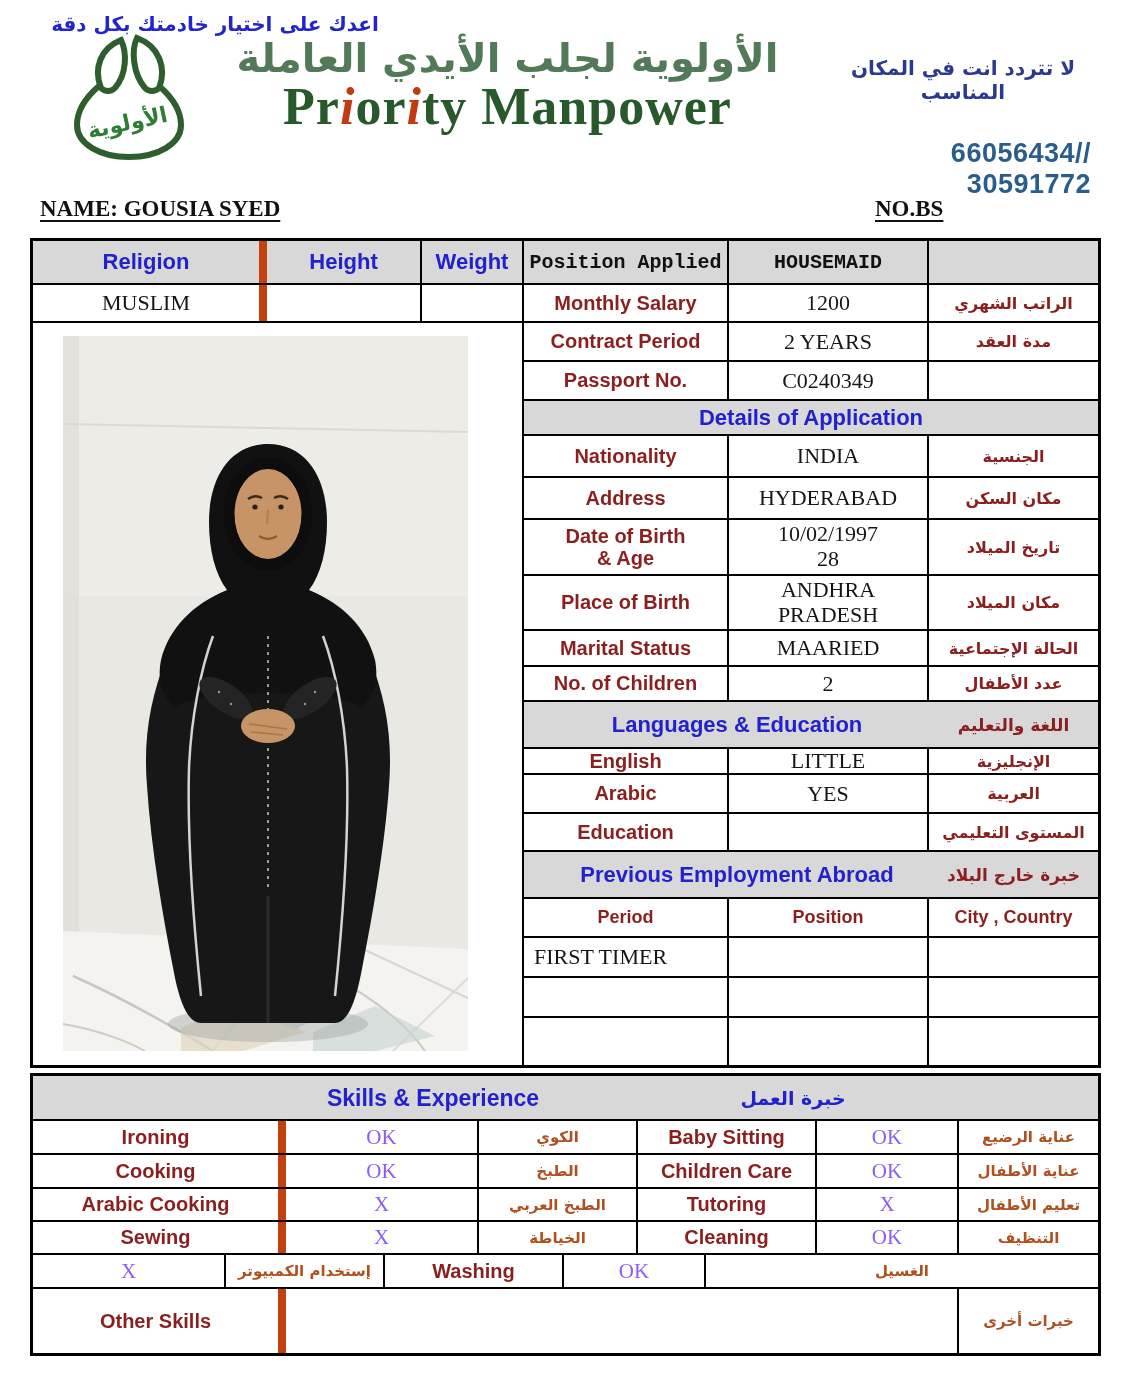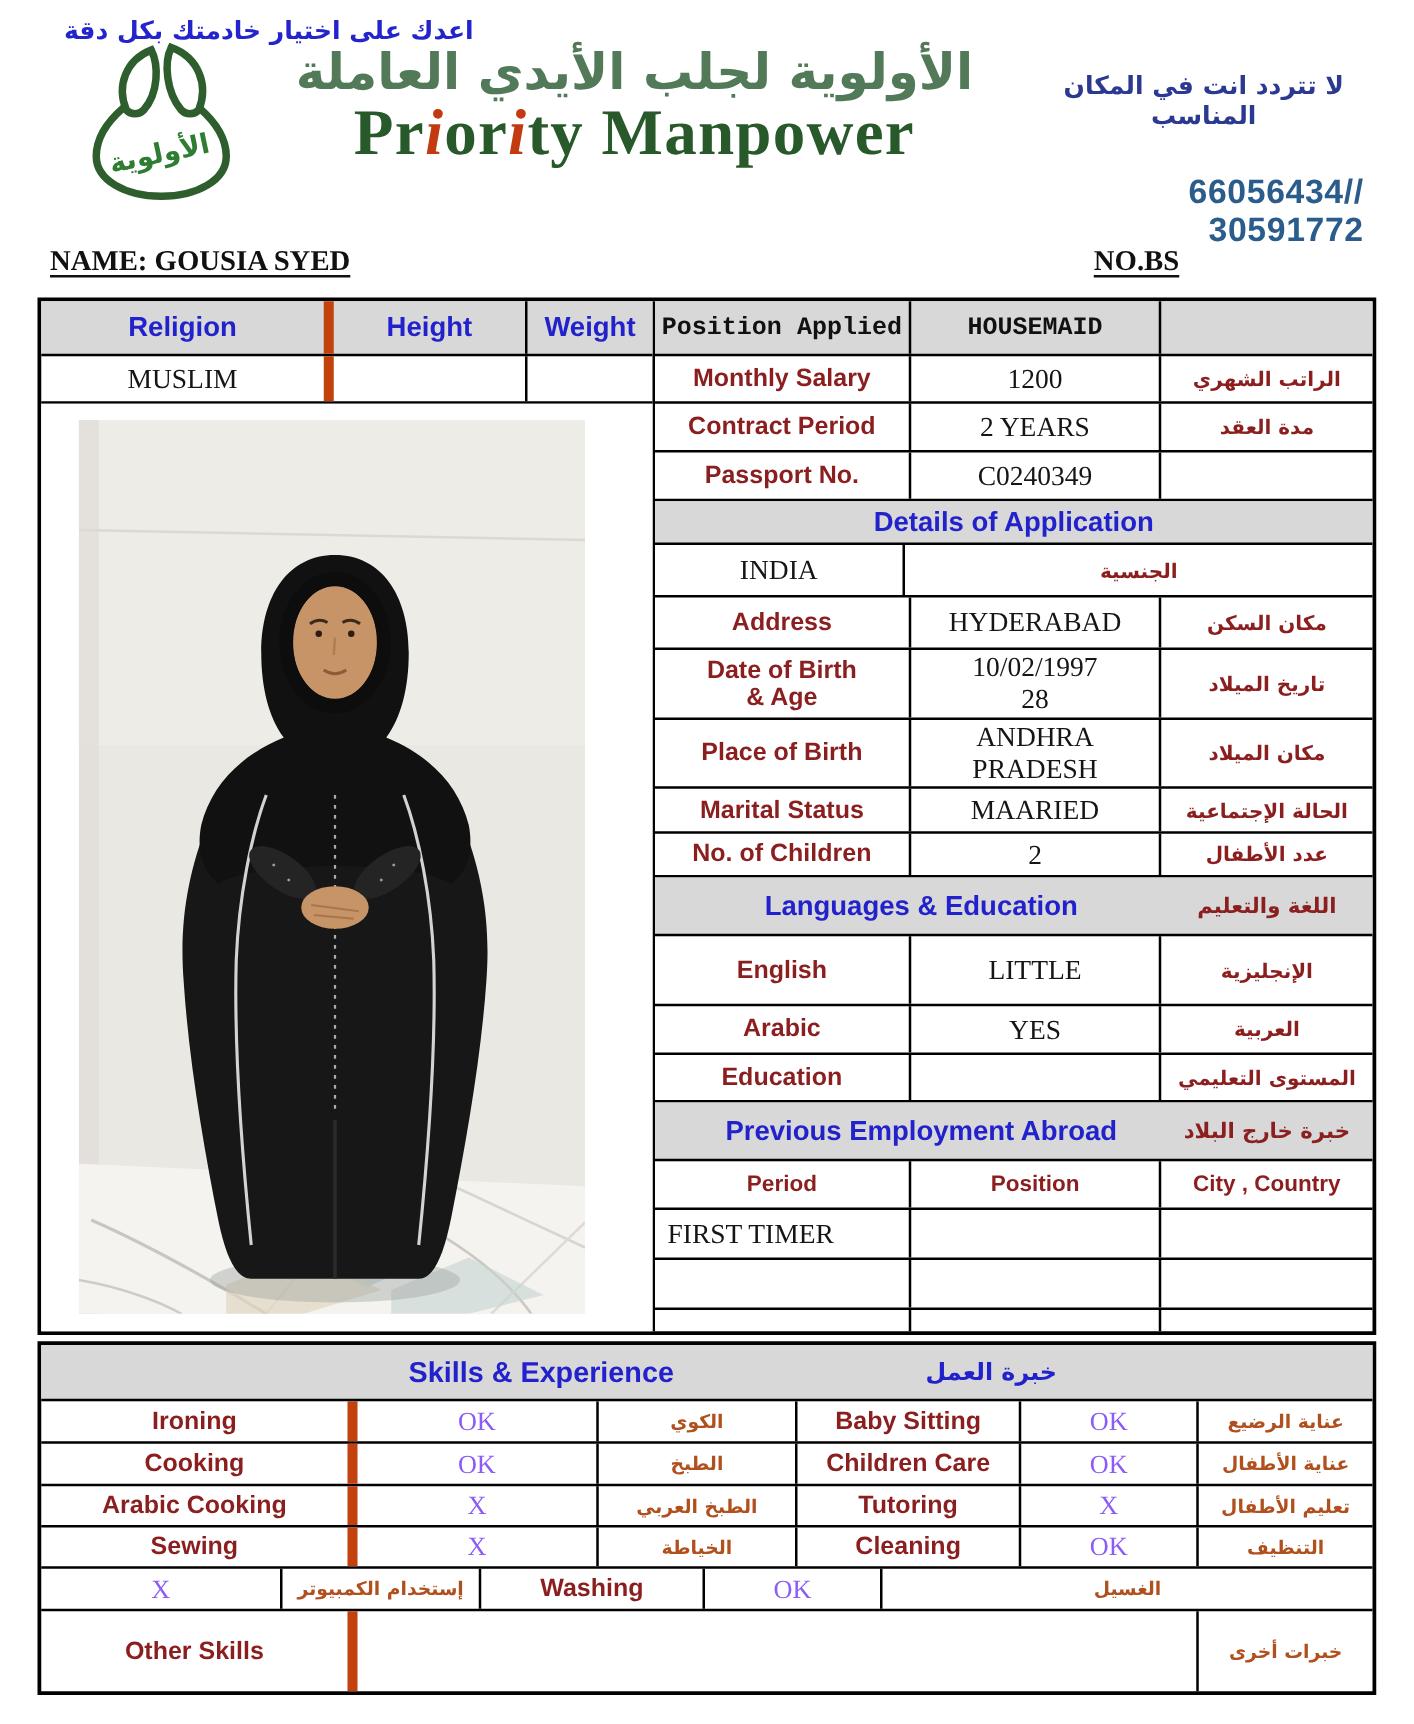--- a/index.html
+++ b/index.html
@@ -227,20 +227,21 @@
       <div class="rl cellc lbl">Passport No.</div>
       <div class="rv cellc val">C0240349</div>
       <div class="ra cellc arb"></div>
     </div>
 
     <div class="rrow sec" style="height:35px">
       <div class="cellc bluehdr" style="flex:1">Details of  Application</div>
     </div>
 
     <div class="rrow" style="height:42px">
+      <div class="rl cellc lbl">Nationality</div>
       <div class="rv cellc val">INDIA</div>
       <div class="ra cellc arb">الجنسية</div>
     </div>
     <div class="rrow" style="height:42px">
       <div class="rl cellc lbl">Address</div>
       <div class="rv cellc val">HYDERABAD</div>
       <div class="ra cellc arb">مكان السكن</div>
     </div>
     <div class="rrow" style="height:56px">
       <div class="rl cellcol lbl">
@@ -270,21 +271,21 @@
       <div class="rl cellc lbl">No. of Children</div>
       <div class="rv cellc val">2</div>
       <div class="ra cellc arb">عدد الأطفال</div>
     </div>
 
     <div class="rrow sec" style="height:47px">
       <div class="span2 cellc bluehdr" style="border-right:none">Languages &amp; Education</div>
       <div class="ra cellc bluehdr-ar">اللغة والتعليم</div>
     </div>
 
-    <div class="rrow" style="height:56px">
+    <div class="rrow" style="height:26px">
       <div class="rl cellc lbl">English</div>
       <div class="rv cellc val">LITTLE</div>
       <div class="ra cellc arb">الإنجليزية</div>
     </div>
     <div class="rrow" style="height:39px">
       <div class="rl cellc lbl">Arabic</div>
       <div class="rv cellc val">YES</div>
       <div class="ra cellc arb">العربية</div>
     </div>
     <div class="rrow" style="height:38px">

